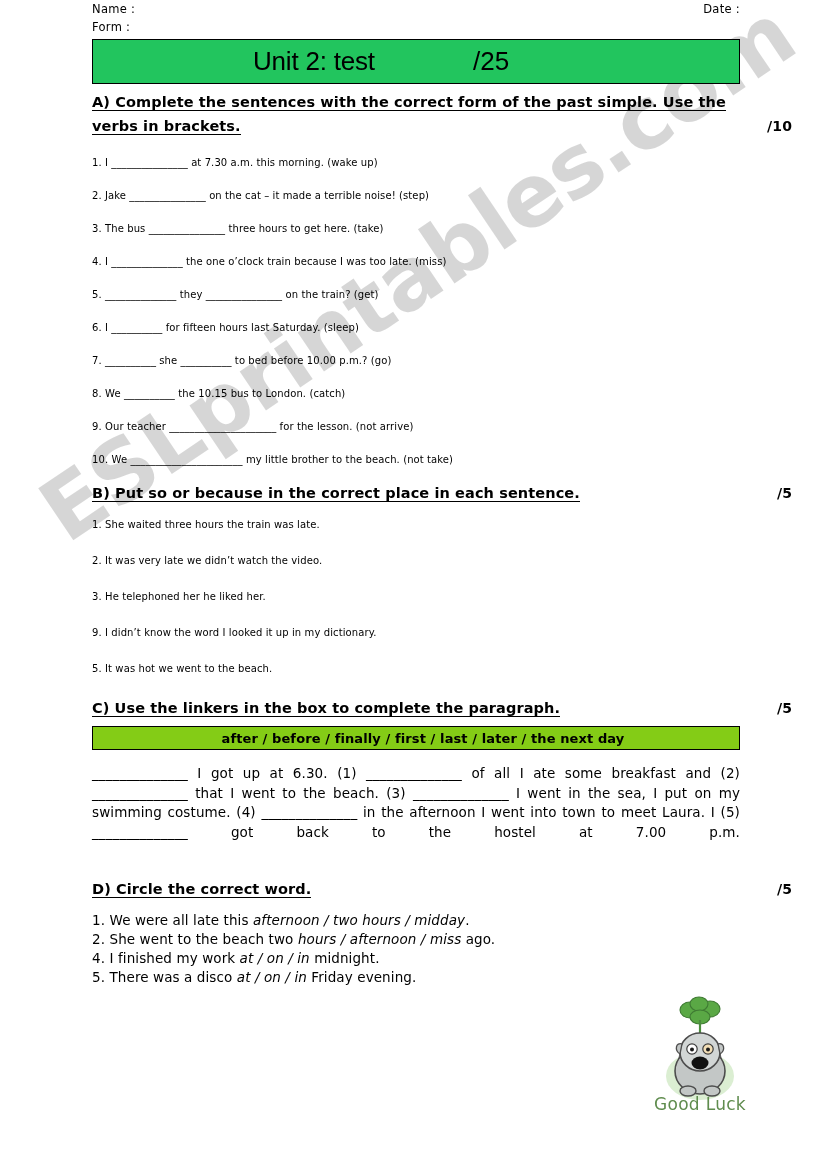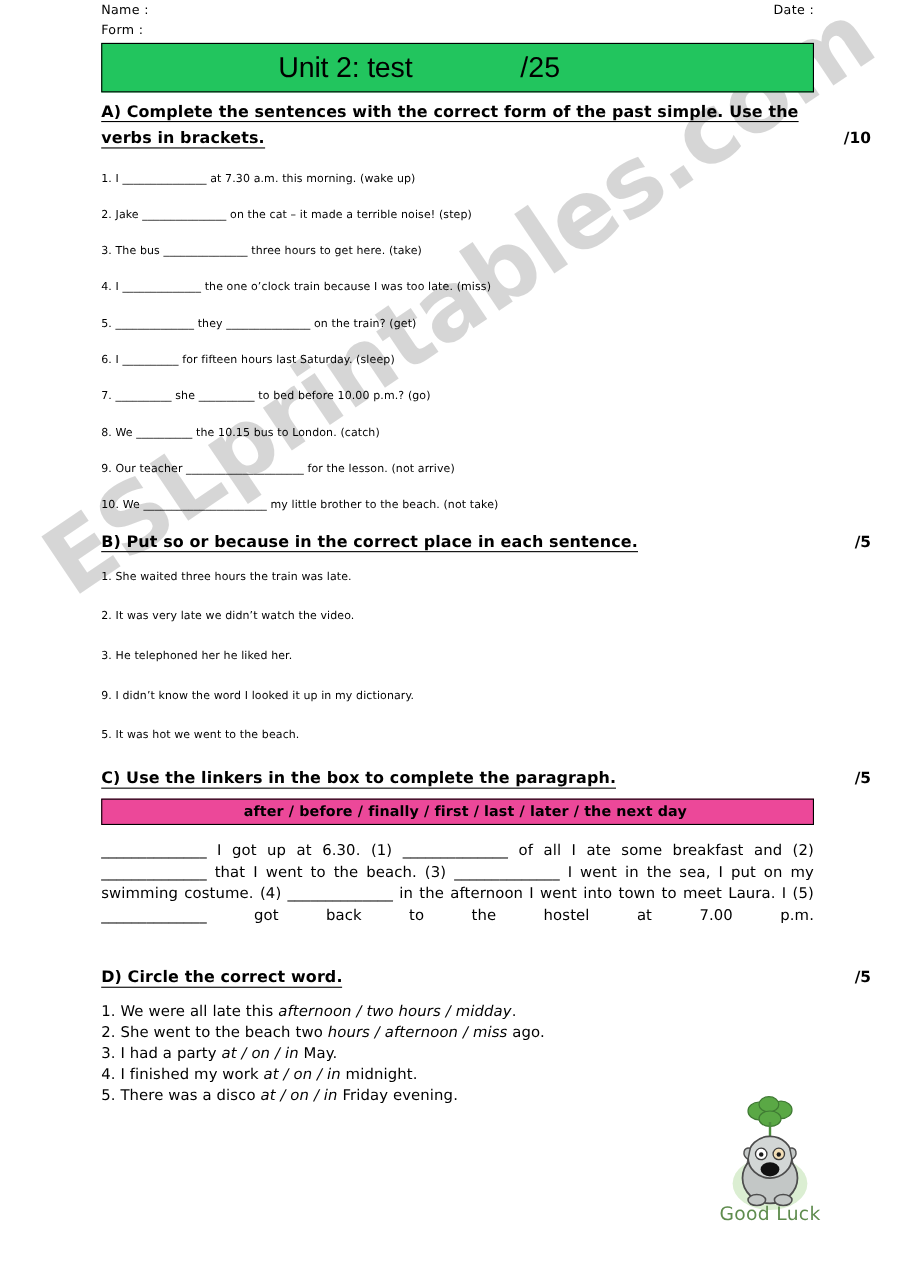--- a/index.html
+++ b/index.html
@@ -131,21 +131,21 @@
     white-space: nowrap;
   }
   .sectionB .q { margin-top: 20px; }
   .sectionB .q.first { margin-top: 12px; }
 
   
   .word-box {
     border: 1.6px solid #000;
     height: 22px;
     margin-top: 6px;
-    background: #ec4899;
+    background: #84cc16;
     position: relative;
   }
   .word-box .wb-text {
     position: absolute;
     left: 0; right: 0;
     top: 50%;
     transform: translateY(-50%);
     text-align: center;
     font-size: 13px;
     font-weight: bold;
@@ -268,23 +268,20 @@
         <span class="h-line">D) Circle the correct word.</span>
         <span class="marks">/5</span>
       </div>
       <div class="q first">
         <span>1. We were all late this </span><span class="it">afternoon / two hours / midday</span><span>.</span>
       </div>
       <div class="q">
         <span>2. She went to the beach two </span><span class="it">hours / afternoon / miss</span><span> ago.</span>
       </div>
       <div class="q">
-        <span>3. I had a party </span><span class="it">at / on / in</span><span> May.</span>
-      </div>
-      <div class="q">
         <span>4. I finished my work </span><span class="it">at / on / in</span><span> midnight.</span>
       </div>
       <div class="q">
         <span>5. There was a disco </span><span class="it">at / on / in</span><span> Friday evening.</span>
       </div>
     </div>
 
   </div>
 
   <div id="mascot">

